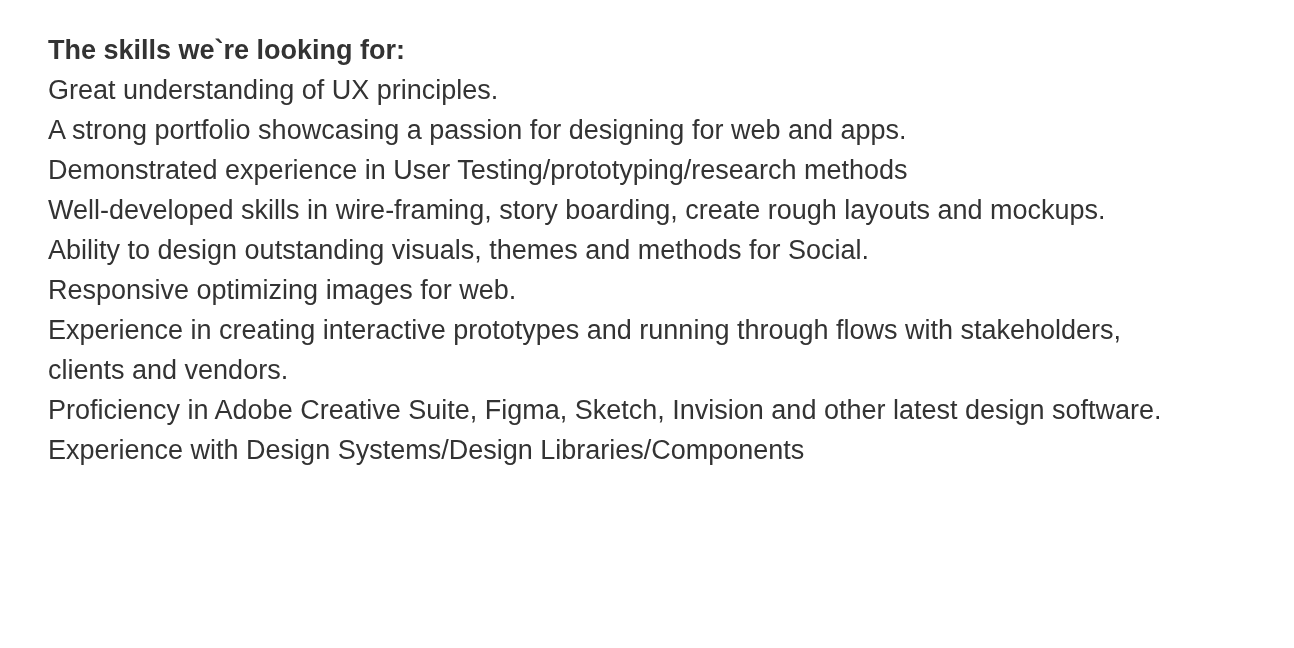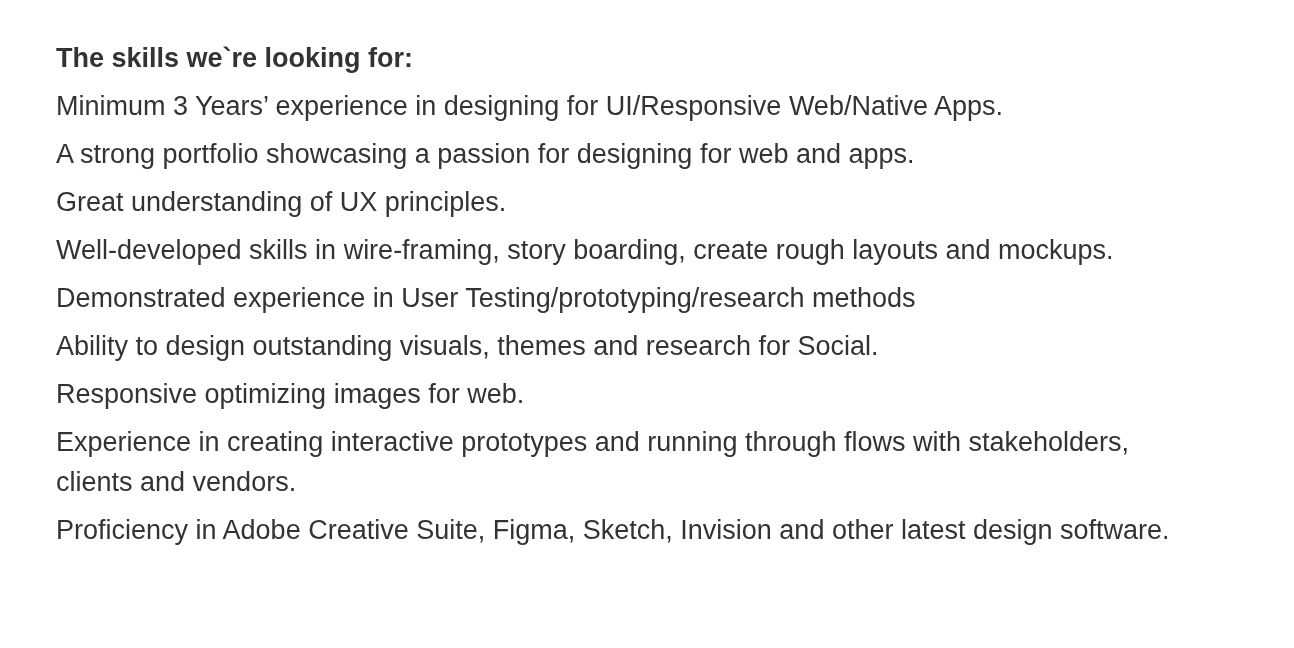--- a/index.html
+++ b/index.html
@@ -11,37 +11,37 @@
     height: 648px;
     overflow: hidden;
     font-family: "Liberation Sans", sans-serif;
   }
   .skills-section {
     box-sizing: content-box;
     padding: 30px 0 0 48px;
     width: 1140px;
   }
   .skills-section p {
-    margin: 8px;
+    margin: 0;
     font-size: 27px;
     line-height: 40px;
     font-weight: 400;
     letter-spacing: 0;
   }
   .skills-section p.heading {
     font-weight: 700;
   }
 </style>
 </head>
 <body style="background: rgb(255, 255, 255); color: rgb(51, 51, 51);">
 
 <div class="skills-section">
   <p class="heading">The skills we`re looking for:</p>
-  <p>Minimum 3 Years’ experience in designing for UI/Responsive Web/Native Apps.</p>
+  <p>Great understanding of UX principles.</p>
   <p>A strong portfolio showcasing a passion for designing for web and apps.</p>
-  <p>Great understanding of UX principles.</p>
+  <p>Demonstrated experience in User Testing/prototyping/research methods</p>
   <p>Well-developed skills in wire-framing, story boarding, create rough layouts and mockups.</p>
-  <p>Demonstrated experience in User Testing/prototyping/research methods</p>
-  <p>Ability to design outstanding visuals, themes and research for Social.</p>
+  <p>Ability to design outstanding visuals, themes and methods for Social.</p>
   <p>Responsive optimizing images for web.</p>
   <p>Experience in creating interactive prototypes and running through flows with stakeholders, clients and vendors.</p>
   <p>Proficiency in Adobe Creative Suite, Figma, Sketch, Invision and other latest design software.</p>
+  <p>Experience with Design Systems/Design Libraries/Components</p>
 </div>
 
 </body></html>

